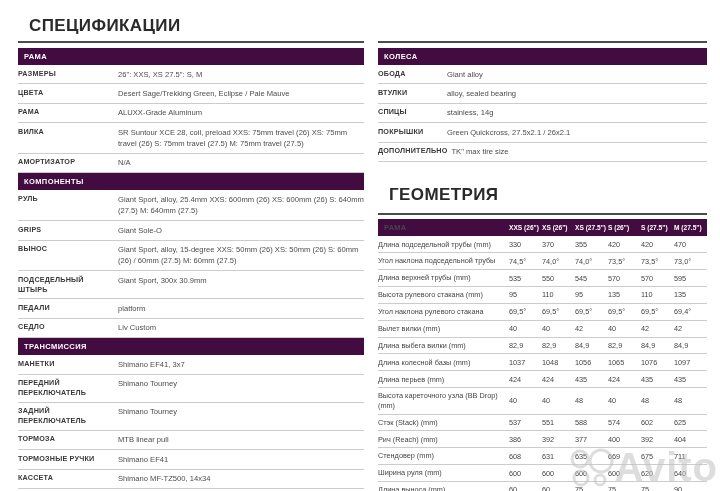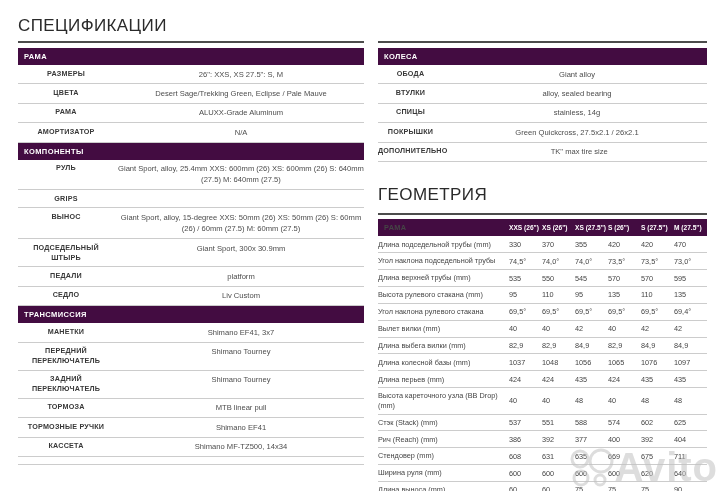--- a/index.html
+++ b/index.html
@@ -10,44 +10,44 @@
     font-family: "Liberation Sans", sans-serif;
     color: #4c4c4c;
     overflow: hidden;
   }
   .col { position: absolute; top: 10px; }
   .col-left  { left: 18px;  width: 346px; }
   .col-right { left: 378px; width: 329px; }
 
   .page-title {
     font-size: 17px;
-    font-weight: 400;
+    font-weight: 700;
     color: #2a2a2a;
     letter-spacing: 0.4px;
     height: 31px;
     line-height: 31px;
+    margin-left: 11px;
   }
   .top-spacer { height: 31px; }
   .rule { border-top: 2px solid #4c4c4c; }
 
   .spec-table { margin-top: 5px; }
 
   .sec-header {
     background: #430c41;
     color: #ffffff;
     font-size: 7.5px;
     font-weight: 700;
     letter-spacing: 0.4px;
     padding: 4px 6px;
   }
   .spec-row {
     display: flex;
     border-bottom: 1px solid #cccccc;
     padding: 3.5px 0;
-    text-align: center;
   }
   .spec-label {
     flex: 0 0 100px;
     padding-right: 4px;
     font-size: 7.2px;
     font-weight: 700;
     color: #383838;
     letter-spacing: 0.2px;
     line-height: 1.4;
   }
@@ -122,30 +122,35 @@
       </div>
       <div class="spec-row">
         <div class="spec-label">ЦВЕТА</div>
         <div class="spec-value">Desert Sage/Trekking Green, Eclipse / Pale Mauve</div>
       </div>
       <div class="spec-row">
         <div class="spec-label">РАМА</div>
         <div class="spec-value">ALUXX-Grade Aluminum</div>
       </div>
       <div class="spec-row">
+        <div class="spec-label">ВИЛКА</div>
+        <div class="spec-value">SR Suntour XCE 28, coil, preload XXS: 75mm travel (26) XS: 75mm travel (26) S: 75mm travel (27.5) M: 75mm travel (27.5)</div>
+      </div>
+      <div class="spec-row">
         <div class="spec-label">АМОРТИЗАТОР</div>
         <div class="spec-value">N/A</div>
       </div>
       <div class="sec-header">КОМПОНЕНТЫ</div>
       <div class="spec-row">
         <div class="spec-label">РУЛЬ</div>
         <div class="spec-value">Giant Sport, alloy, 25.4mm XXS: 600mm (26) XS: 600mm (26) S: 640mm (27.5) M: 640mm (27.5)</div>
       </div>
       <div class="spec-row">
         <div class="spec-label">GRIPS</div>
+        <div class="spec-value">Giant Sole-O</div>
       </div>
       <div class="spec-row">
         <div class="spec-label">ВЫНОС</div>
         <div class="spec-value">Giant Sport, alloy, 15-degree XXS: 50mm (26) XS: 50mm (26) S: 60mm (26) / 60mm (27.5) M: 60mm (27.5)</div>
       </div>
       <div class="spec-row">
         <div class="spec-label">ПОДСЕДЕЛЬНЫЙ ШТЫРЬ</div>
         <div class="spec-value">Giant Sport, 300x 30.9mm</div>
       </div>
       <div class="spec-row">

